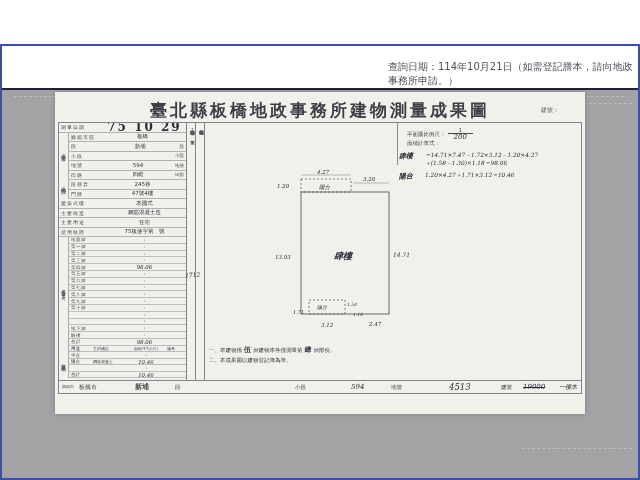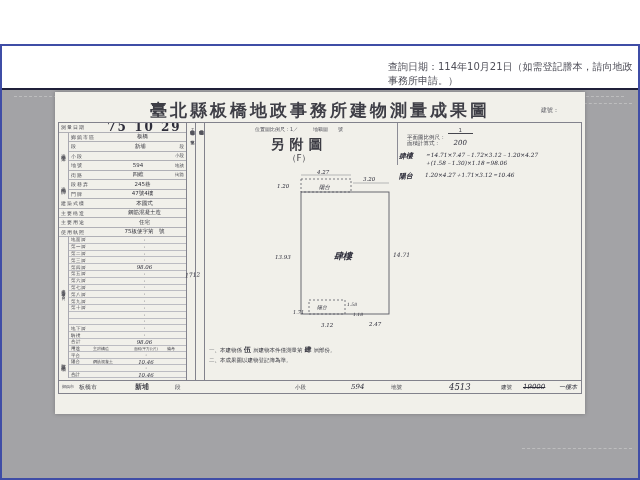--- a/index.html
+++ b/index.html
@@ -52,21 +52,21 @@
   .annex{position:absolute;left:0;right:0;top:13px;text-align:center;font-size:14px;font-weight:bold;letter-spacing:5px;color:#3c3c44;}
   .annex-sub{position:absolute;left:0;right:0;top:29px;text-align:center;font-size:9px;color:#3c3c44;}
   .middiv{position:absolute;left:338px;top:0;height:42px;border-left:1px solid #8c8c96;}
   .plansvg{position:absolute;left:208px;top:44px;}
   .notes{position:absolute;left:150px;top:222px;width:260px;font-size:5.5px;color:#3e3e46;line-height:10px;white-space:nowrap;}
   .stamp{font-weight:bold;font-size:7px;padding:0 2px;color:#2a2a35;}
   
   .rightcol{position:absolute;left:338px;top:0;right:0;bottom:13px;}
   .scaleline{position:absolute;left:10px;top:5px;font-size:5.5px;color:#46464e;display:flex;align-items:center;}
   .frac{display:inline-flex;flex-direction:column;align-items:center;margin-left:2px;line-height:5px;}
-  .frac .den{border-top:1px solid #46464e;font-size:7px;padding:7px 6px 0 6px;}
+  .frac .den{border-top:1px solid #46464e;font-size:7px;padding:1px 6px 0 6px;}
   .calclbl{position:absolute;left:10px;top:17px;font-size:5.5px;color:#46464e;}
   .calcrows{position:absolute;left:2px;top:28px;right:0;}
   .crow{display:flex;margin-bottom:4px;}
   .cname{width:26px;font-size:7px;font-weight:bold;transform:rotate(-3deg);}
   .cexpr{flex:1;font-size:5.8px;line-height:8px;white-space:nowrap;}
   
   .fstrip{position:absolute;left:0;right:0;bottom:0;height:13px;border-top:1px solid #82828c;box-sizing:border-box;}
   .fstrip span{position:absolute;top:0;line-height:12px;white-space:nowrap;}
   .fs-arealbl{left:3px;font-size:4px;color:#55555e;}
   .fs-area{left:20px;font-size:6px;}
@@ -311,25 +311,20 @@
                     </div>
                   </div>
               </div>
             </div>
           </div>
 
           <div class="vstrip" style="left:128px;">本建物平面圖係依使用執照竣工平面圖轉繪75使字第號</div>
           <div class="vstrip" style="left:137px;">本建物位置圖係依地籍圖晒縮轉繪</div>
           <div class="hand-no hw">1712</div>
 
-          <div class="mid">
-            <div class="loc-scale">位置圖比例尺：1／　　　地籍圖　　號</div>
-            <div class="annex">另附圖</div>
-            <div class="annex-sub">（F）</div>
-          </div>
           <div class="middiv"></div>
 
           <svg class="plansvg" width="176" height="176" viewBox="0 0 176 176">
             <rect x="34" y="25" width="88" height="122" fill="none" stroke="#5a5a64" stroke-width="0.9"></rect>
             <rect x="34" y="12" width="50" height="13" fill="none" stroke="#5a5a64" stroke-width="0.8" stroke-dasharray="2,2"></rect>
             <rect x="42" y="133" width="36" height="14" fill="none" stroke="#5a5a64" stroke-width="0.8" stroke-dasharray="2,2"></rect>
             <line x1="34" y1="8" x2="84" y2="8" stroke="#5a5a64" stroke-width="0.4"></line>
             <line x1="86" y1="16" x2="122" y2="16" stroke="#5a5a64" stroke-width="0.4"></line>
             <text x="10" y="21" font-size="5.5">1.20</text>
             <text x="50" y="7" font-size="5.5">4.27</text>

